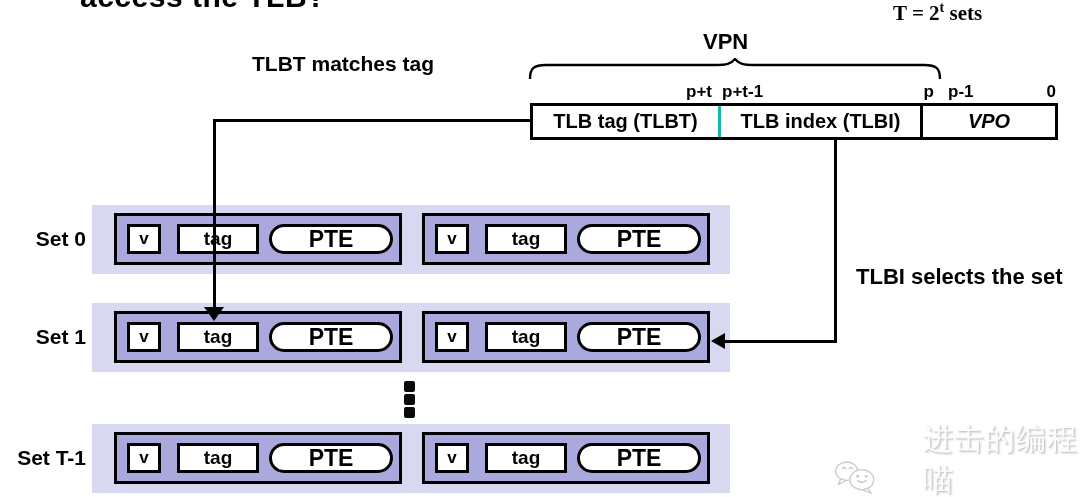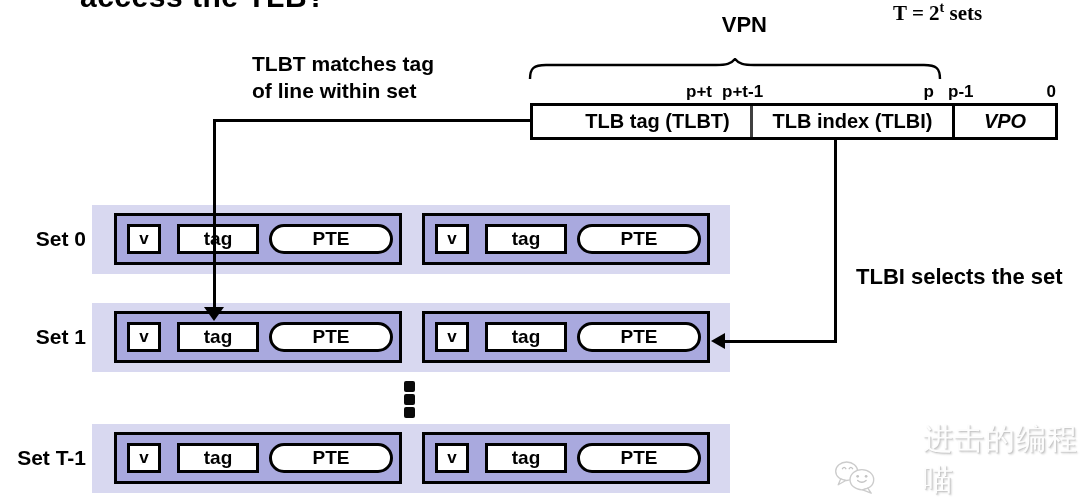--- a/index.html
+++ b/index.html
@@ -12,38 +12,38 @@
   .abs { position:absolute; }
 
   
   .clipped-title { left:80px; top:-20px; font-size:30px; letter-spacing:0.5px; }
 
   
   .sets-formula { left:893px; top:0px; font-size:21px;font-family:Liberation Serif, serif; }
   .sets-formula sup { font-size:14px; }
 
   
-  .vpn-label { left:703px; top:12px; width:64px; text-align:right; font-size:22px; }
+  .vpn-label { left:703px; top:29px; width:64px; text-align:left; font-size:22px; }
   .brace { left:528px; top:58px; }
 
   
   .bit-label { top:82px; font-size:17px; height:19px; line-height:19px; }
   .bl-n1   { left:532px;margin-top:40px; }
   .bl-pt   { left:664px; width:48px; text-align:right; }
   .bl-pt1  { left:722px; }
   .bl-p    { left:898px; width:36px; text-align:right; }
   .bl-p1   { left:948px; }
   .bl-0    { left:1036px; width:20px; text-align:right; }
 
   
   .bitbox { left:530px; top:103px; width:528px; height:37px; display:flex;
             border:3px solid #000; background:#fff; }
   .bitbox .cell { height:100%; display:flex; align-items:center; justify-content:center;
                   font-size:20px; }
-  .cell-tlbt { width:188px; border-right:3px solid #404040;margin-left:32px; }
+  .cell-tlbt { width:188px; border-right:3px solid #14b8a6; }
   .cell-tlbi { width:202px; border-right:3px solid #000; }
   .cell-vpo  { flex:1;font-style:italic; }
 
   
   .tlbt-note { left:252px; top:50px; width:256px; 
                font-size:21px; line-height:27px; }
   .tlbi-note { left:856px; top:264px; font-size:22px; }
 
   
   .line { background:#000; z-index:5; }
@@ -65,21 +65,21 @@
                font-size:21px; }
   .strip { position:absolute; left:92px; top:0; width:638px; height:69px;
            background:#d8d8f0; }
   .block { position:absolute; top:8px; width:288px; height:52px;
            background:#a9a9de; border:3px solid #000; }
   .block-a { left:22px; } .block-b { left:330px; }
   .ebox { position:absolute; top:8px; height:30px; background:#fff;
           border:3px solid #000; display:flex; align-items:center; justify-content:center; }
   .ebox-v   { left:10px;  width:34px;  font-size:17px; }
   .ebox-tag { left:60px;  width:82px;  font-size:19px; }
-  .ebox-pte { left:152px; width:124px; font-size:19px;border-radius:15px; }
+  .ebox-pte { left:152px; width:124px; font-size:23px;border-radius:15px; }
 
   
   .dot { left:404px; width:11px; height:11px; background:#0a0a0a; border-radius:2px; }
   .dot-1 { top:381px; } .dot-2 { top:394px; } .dot-3 { top:407px; }
 
   
   .watermark { left:834px; top:419px; display:flex; align-items:flex-end; z-index:4;gap:39px; }
   .wm-text { font-size:30px; font-weight:normal; color:#fdfdfd; margin-left:6px;
              letter-spacing:1px;
              text-shadow:1px 1px 1px #c6c6c6, 2px 2px 2px #dedede; }
@@ -108,21 +108,20 @@
   <div class="abs bit-label bl-0">0</div>
 
   <div class="abs bitbox">
     <div class="cell cell-tlbt">TLB tag (TLBT)</div>
     <div class="cell cell-tlbi">TLB index (TLBI)</div>
     <div class="cell cell-vpo">VPO</div>
   </div>
 
   <div class="abs tlbt-note">
     <div>TLBT matches tag</div>
-    <div>of line within set</div>
   </div>
   <div class="abs tlbi-note">TLBI selects the set</div>
 
   <div class="abs line h1"></div>
   <div class="abs line v1"></div>
   <div class="abs arrow-down"></div>
   <div class="abs line v2"></div>
   <div class="abs line h2"></div>
   <div class="abs arrow-left"></div>
 

